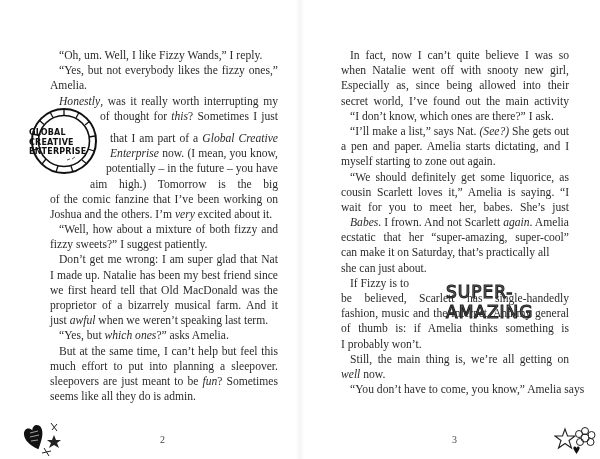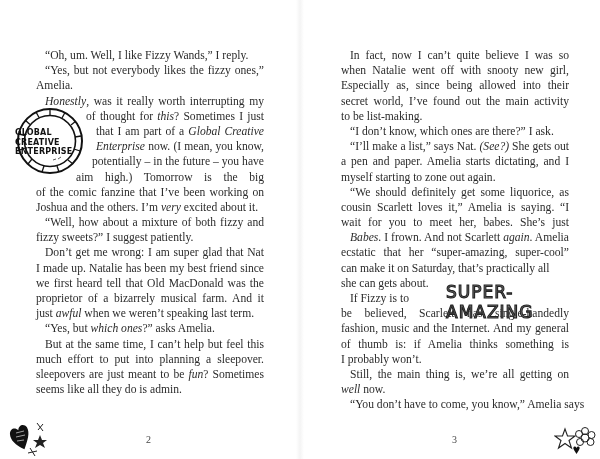--- a/index.html
+++ b/index.html
@@ -1,30 +1,30 @@
 <!DOCTYPE html>
 <html><head>
 <meta charset="utf-8">
 <style>
   html, body { margin: 0; padding: 0; background: #ffffff; }
   body { width: 600px; height: 459px; position: relative; overflow: hidden;
          font-family: "Liberation Serif", "DejaVu Serif", serif; color: #2b2b2b; }
   .page { position: absolute; top: 0; height: 459px; }
-  .page-left { left: 2px; width: 300px; }
+  .page-left { left: 16px; width: 300px; }
   .page-right { left: 300px; width: 300px; }
   .text { position: absolute; font-size: 11.6px; line-height: 15.2px; text-align: justify; }
   .page-left .text { left: 34px; width: 228px; top: 48px; }
   .page-right .text { left: 41px; width: 228px; top: 48px; }
   .line { display: block; white-space: nowrap; height: 15.2px; }
   .line.just { text-align: justify; text-align-last: justify; white-space: normal; overflow: hidden; }
   .indent { padding-left: 9px; }
   em { font-style: italic; }
   .wrapL1 { padding-left: 50px; }
   .wrapL2 { padding-left: 60px; }
-  .wrapL3 { padding-left: 60px; }
+  .wrapL3 { padding-left: 60px; margin-top: 7px; }
   .wrapL4 { padding-left: 60px; }
   .wrapL5 { padding-left: 56px; }
   .wrapL6 { padding-left: 40px; }
   .page-num { position: absolute; top: 434px; font-size: 10px; color: #444; }
   .page-left .page-num { left: 144px; }
   .page-right .page-num { left: 152px; }
   .stamp { position: absolute; left: 13px; top: 106px; width: 70px; height: 70px; }
   .stamp-text { position: absolute; left: 0; top: 22px; width: 70px; text-align: left;
                 font-family: "DejaVu Sans", sans-serif; font-size: 8px; line-height: 9.5px;
                 font-weight: bold; color: #111; letter-spacing: 0.2px; }
@@ -120,32 +120,31 @@
 
   <div class="page-num">2</div>
 </div>
 
 <div class="page page-right">
   <div class="text" id="right-text">
       <div class="line indent just">In fact, now I can’t quite believe I was so jealous</div>
       <div class="line just">when Natalie went off with snooty new girl, Amelia.</div>
       <div class="line just">Especially as, since being allowed into their special</div>
       <div class="line just">secret world, I’ve found out the main activity seems</div>
-      <div class="line ">to be list-making.</div>
       <div class="line indent">“I don’t know, which ones are there?” I ask.</div>
       <div class="line indent just"><span>“I’ll make a list,” says Nat. </span><em>(See?)</em><span> She gets out</span></div>
       <div class="line just">a pen and paper. Amelia starts dictating, and I feel</div>
       <div class="line ">myself starting to zone out again.</div>
       <div class="line indent just">“We should definitely get some liquorice, as my</div>
       <div class="line just">cousin Scarlett loves it,” Amelia is saying. “I can’t</div>
       <div class="line just"><span>wait for you to meet her, babes. She’s just </span></div>
       <div class="line indent just"><em>Babes</em><span>. I frown. And not Scarlett </span><em>again</em><span>. Amelia is so</span></div>
       <div class="line just">ecstatic that her “super-amazing, super-cool” cousin</div>
       <div class="line ">can make it on Saturday, that’s practically all</div>
-      <div class="line ">she can gets about.</div>
+      <div class="line ">she can just about.</div>
       <div class="line indent">If Fizzy is to</div>
       <div class="line just">be believed, Scarlett has single-handedly invented</div>
       <div class="line just">fashion, music and the Internet. And my general rule</div>
       <div class="line just">of thumb is: if Amelia thinks something is amazing,</div>
       <div class="line ">I probably won’t.</div>
       <div class="line indent just"><span>Still, the main thing is, we’re all getting on </span></div>
       <div class="line "><em>well</em><span> now.</span></div>
       <div class="line indent">“You don’t have to come, you know,” Amelia says</div>
     </div>
 

